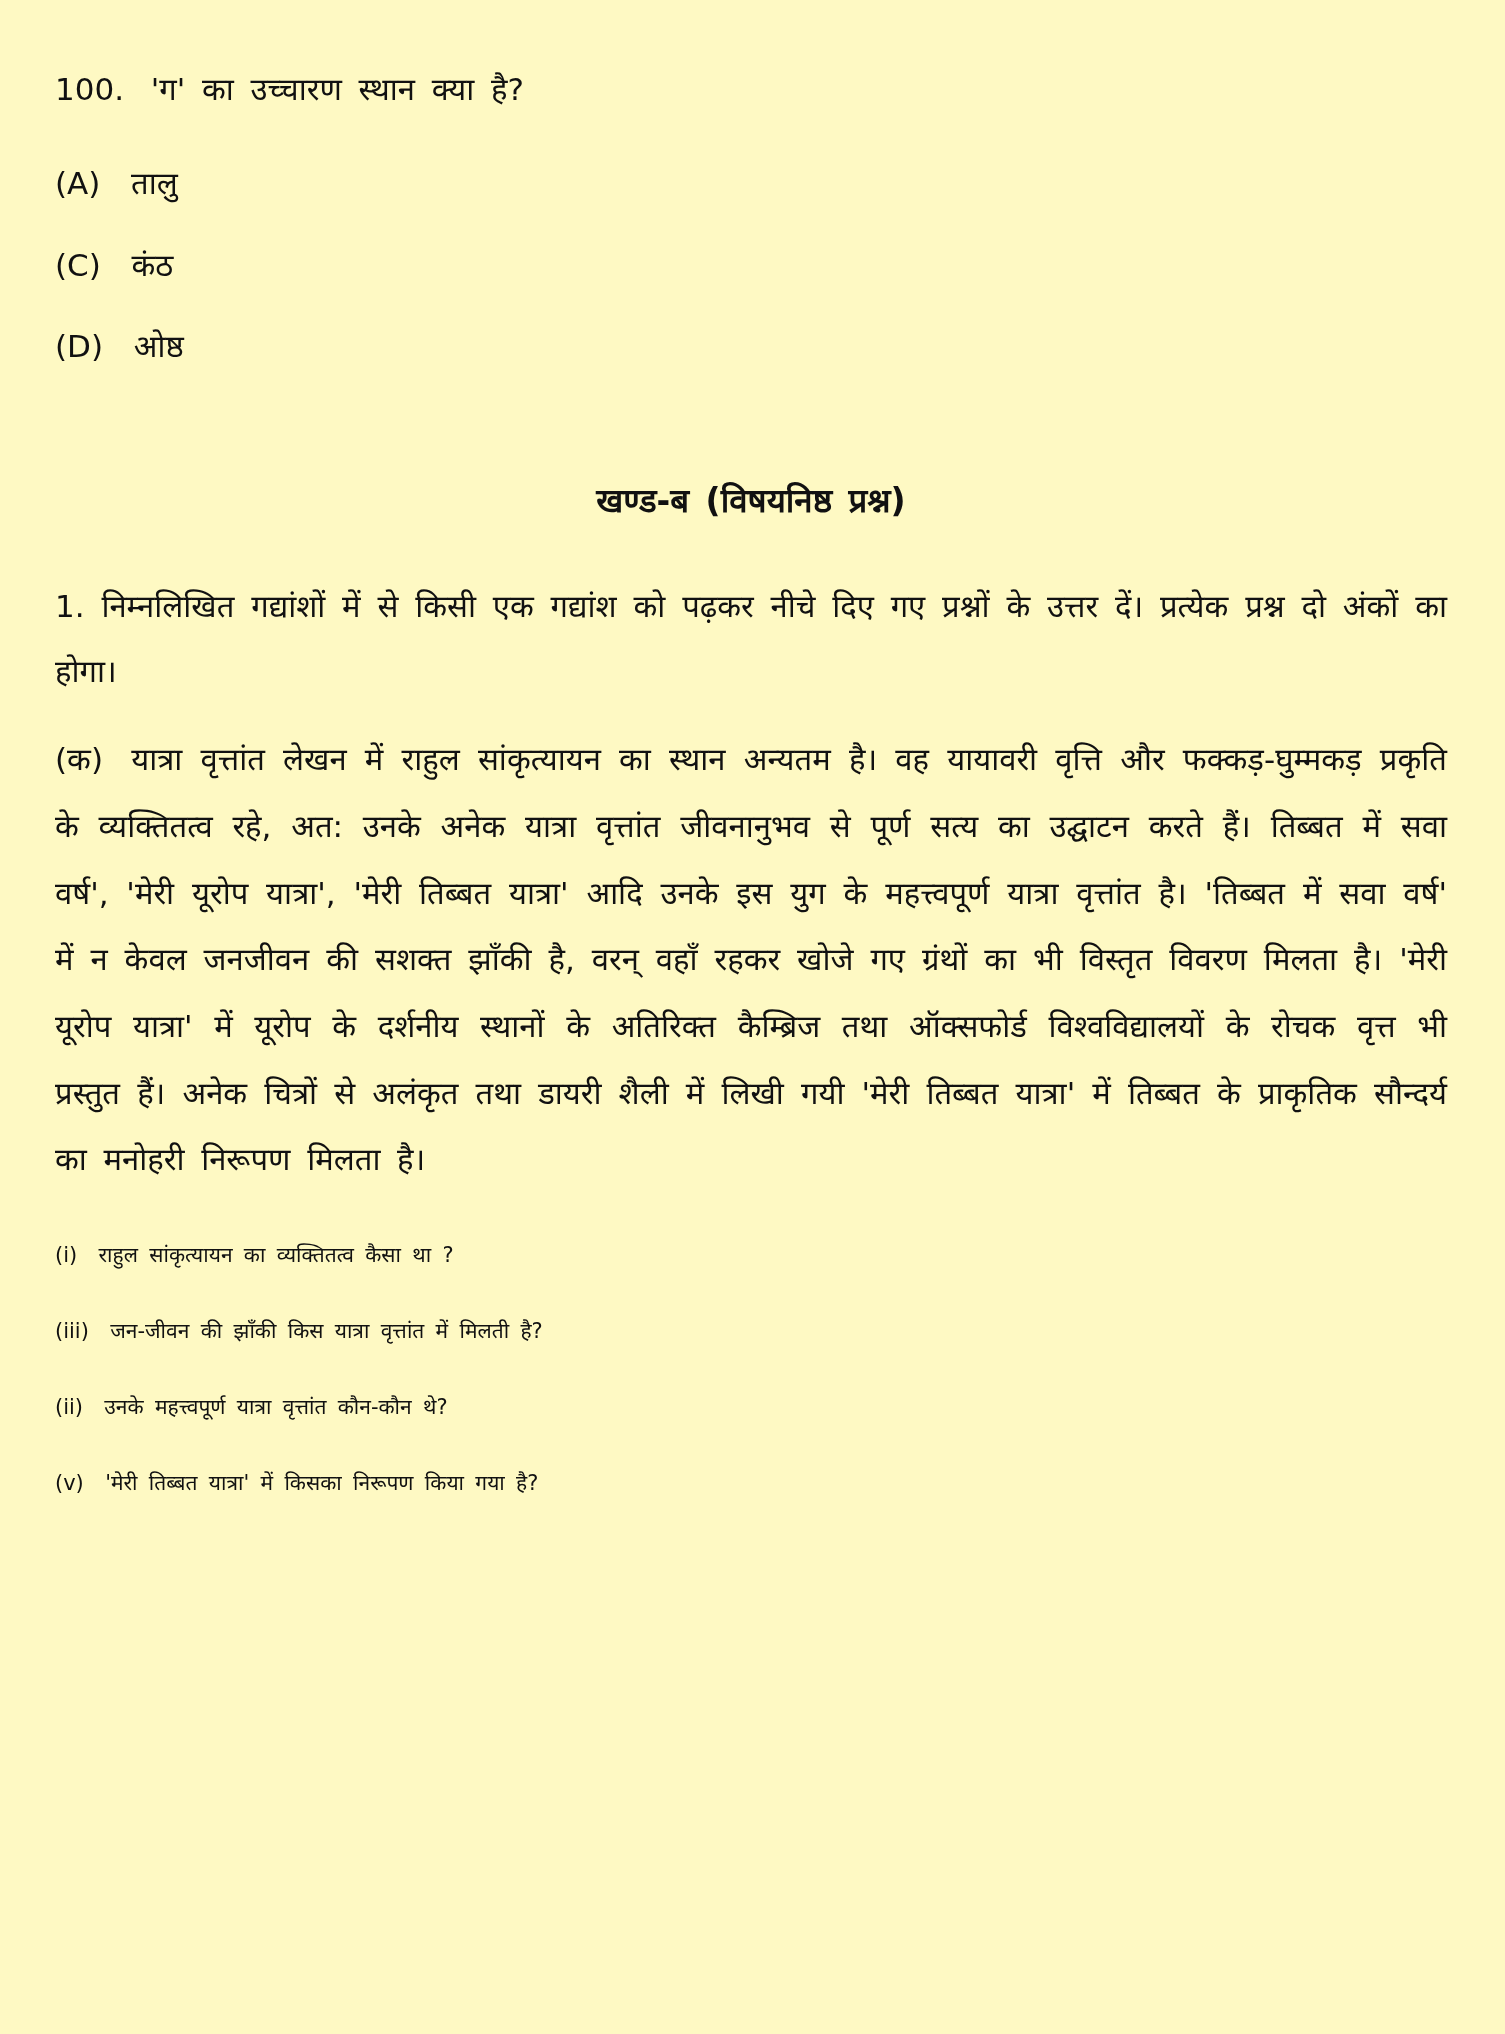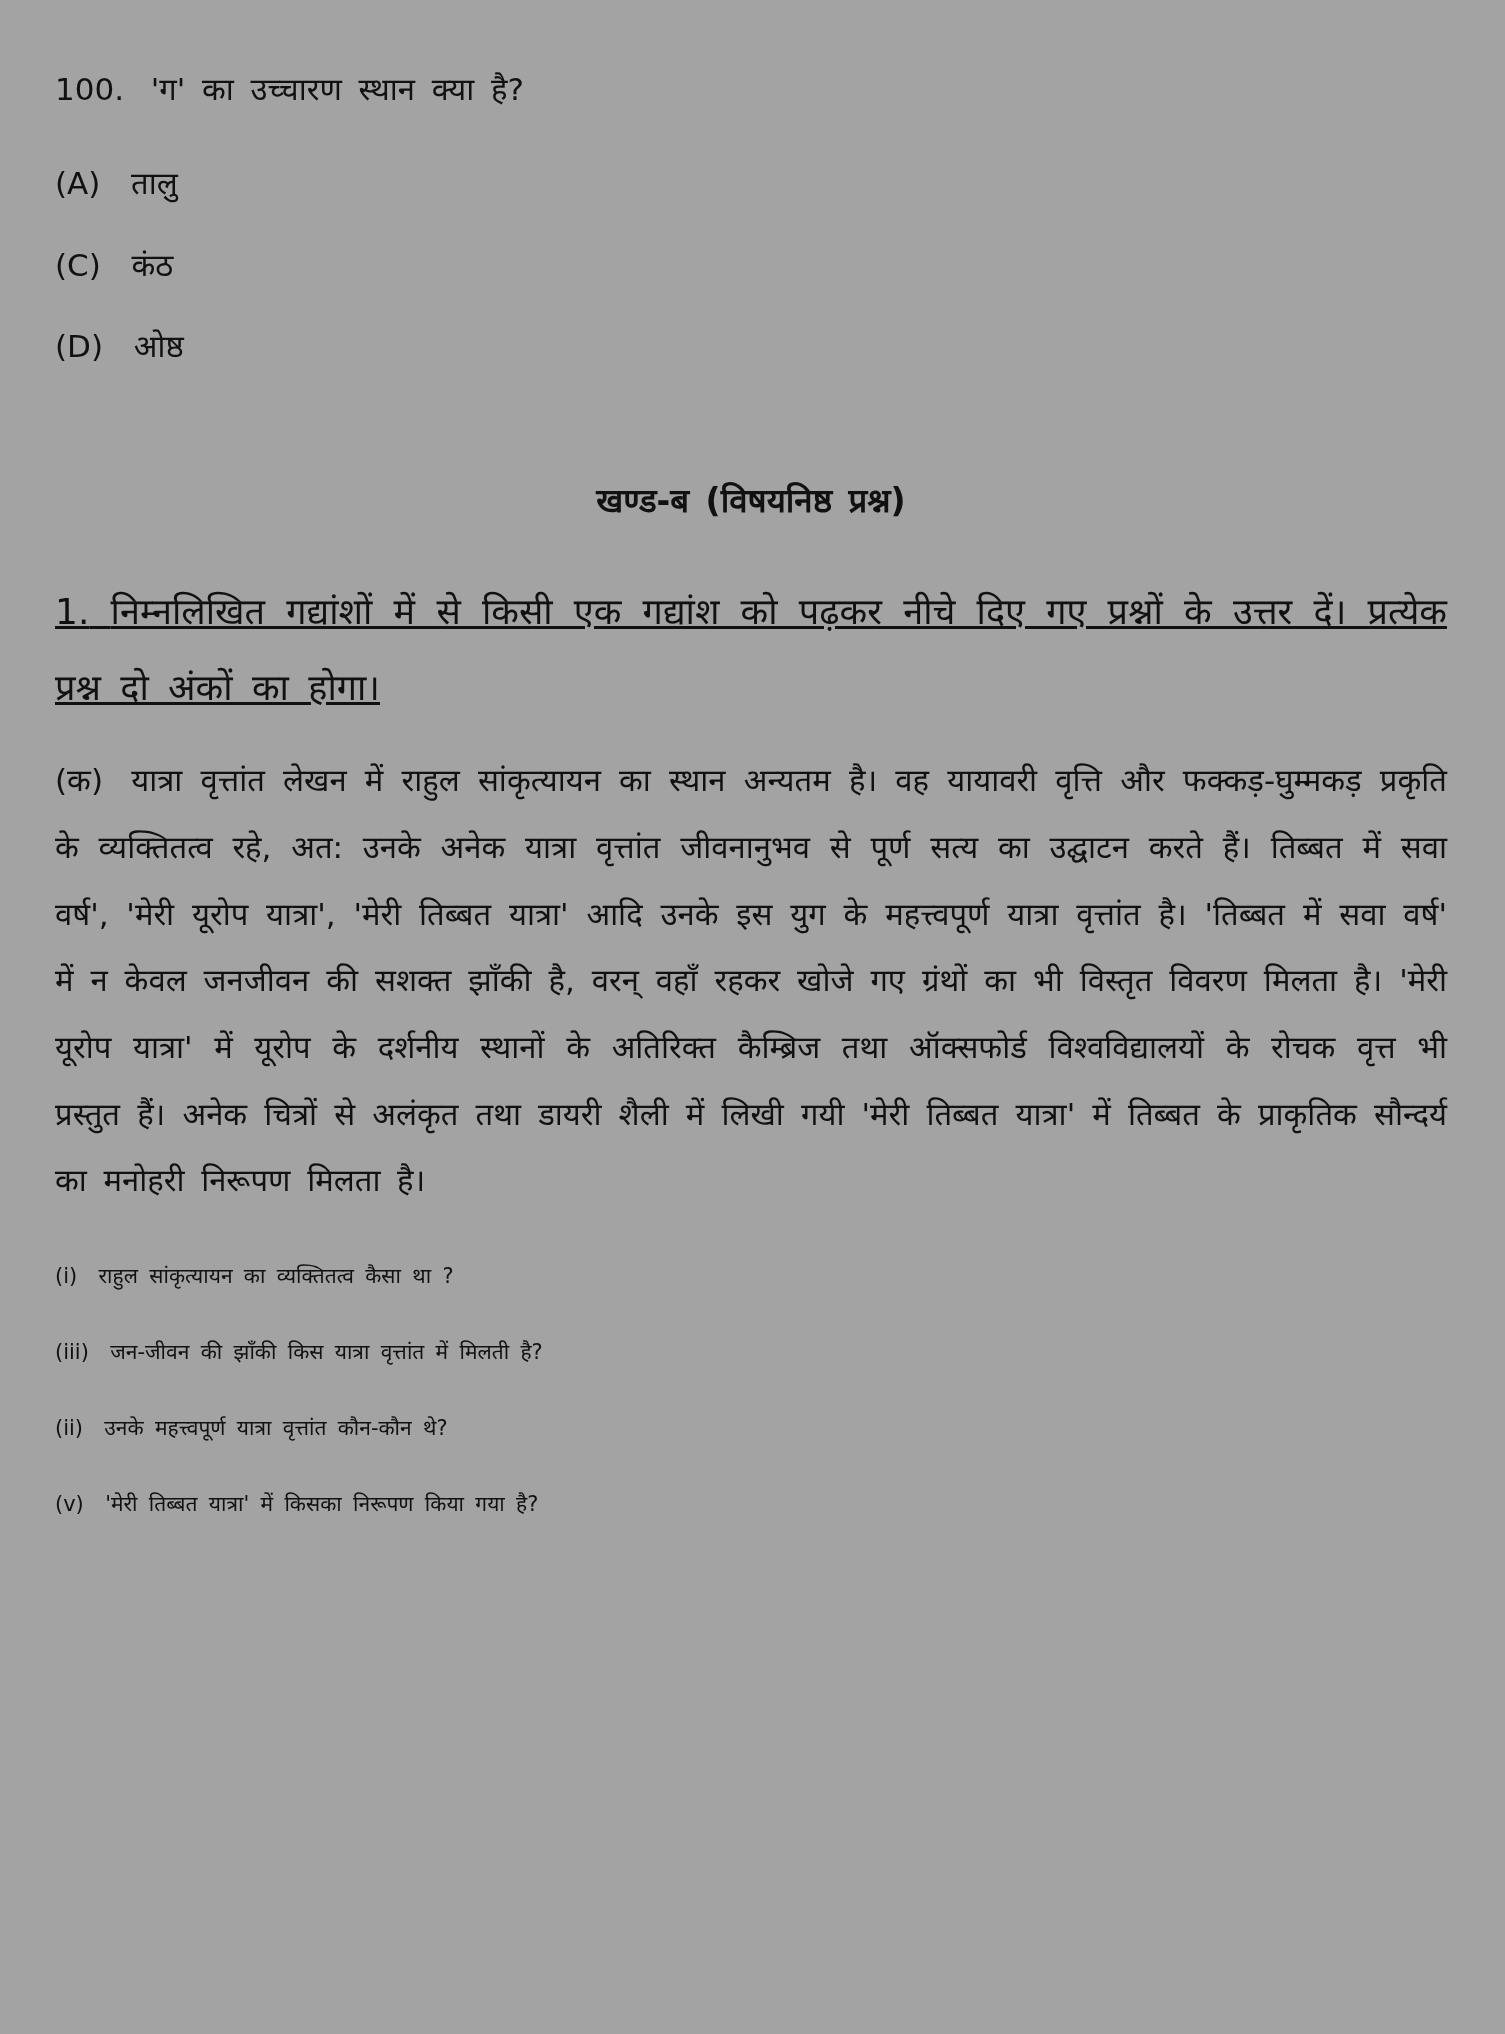--- a/index.html
+++ b/index.html
@@ -12,21 +12,21 @@
     height: 2034px;
     color: #111111;
     font-family: "DejaVu Sans", "Liberation Sans", sans-serif;
     overflow: hidden;
   }
   .page {
     box-sizing: border-box;
     width: 1505px;
     height: 2034px;
     padding: 68px 58px 36px 55px;
-    background: #a3a3a3;
+    background: #fef9c3;
   }
   .q100-line {
     font-size: 31px;
     line-height: 1.4;
     word-spacing: 0.22em;
     white-space: nowrap;
   }
   .q100-number { margin-right: 10px; }
   .options {
     margin-top: 52px;
@@ -40,25 +40,24 @@
   .option-label { margin-right: 14px; }
   .section-heading {
     margin-top: 111px;
     text-align: center;
     font-size: 33px;
     font-weight: bold;
     word-spacing: 0.15em;
   }
   .instruction {
     margin-top: 52px;
-    font-size: 36px;
+    font-size: 31px;
     line-height: 2.1;
     text-align: justify;
     word-spacing: 0.22em;
-    text-decoration: underline;
   }
   .passage {
     margin-top: 22px;
     font-size: 31px;
     line-height: 2.15;
     text-align: justify;
     word-spacing: 0.22em;
   }
   .passage-label { margin-right: 10px; }
   .sub-questions {

